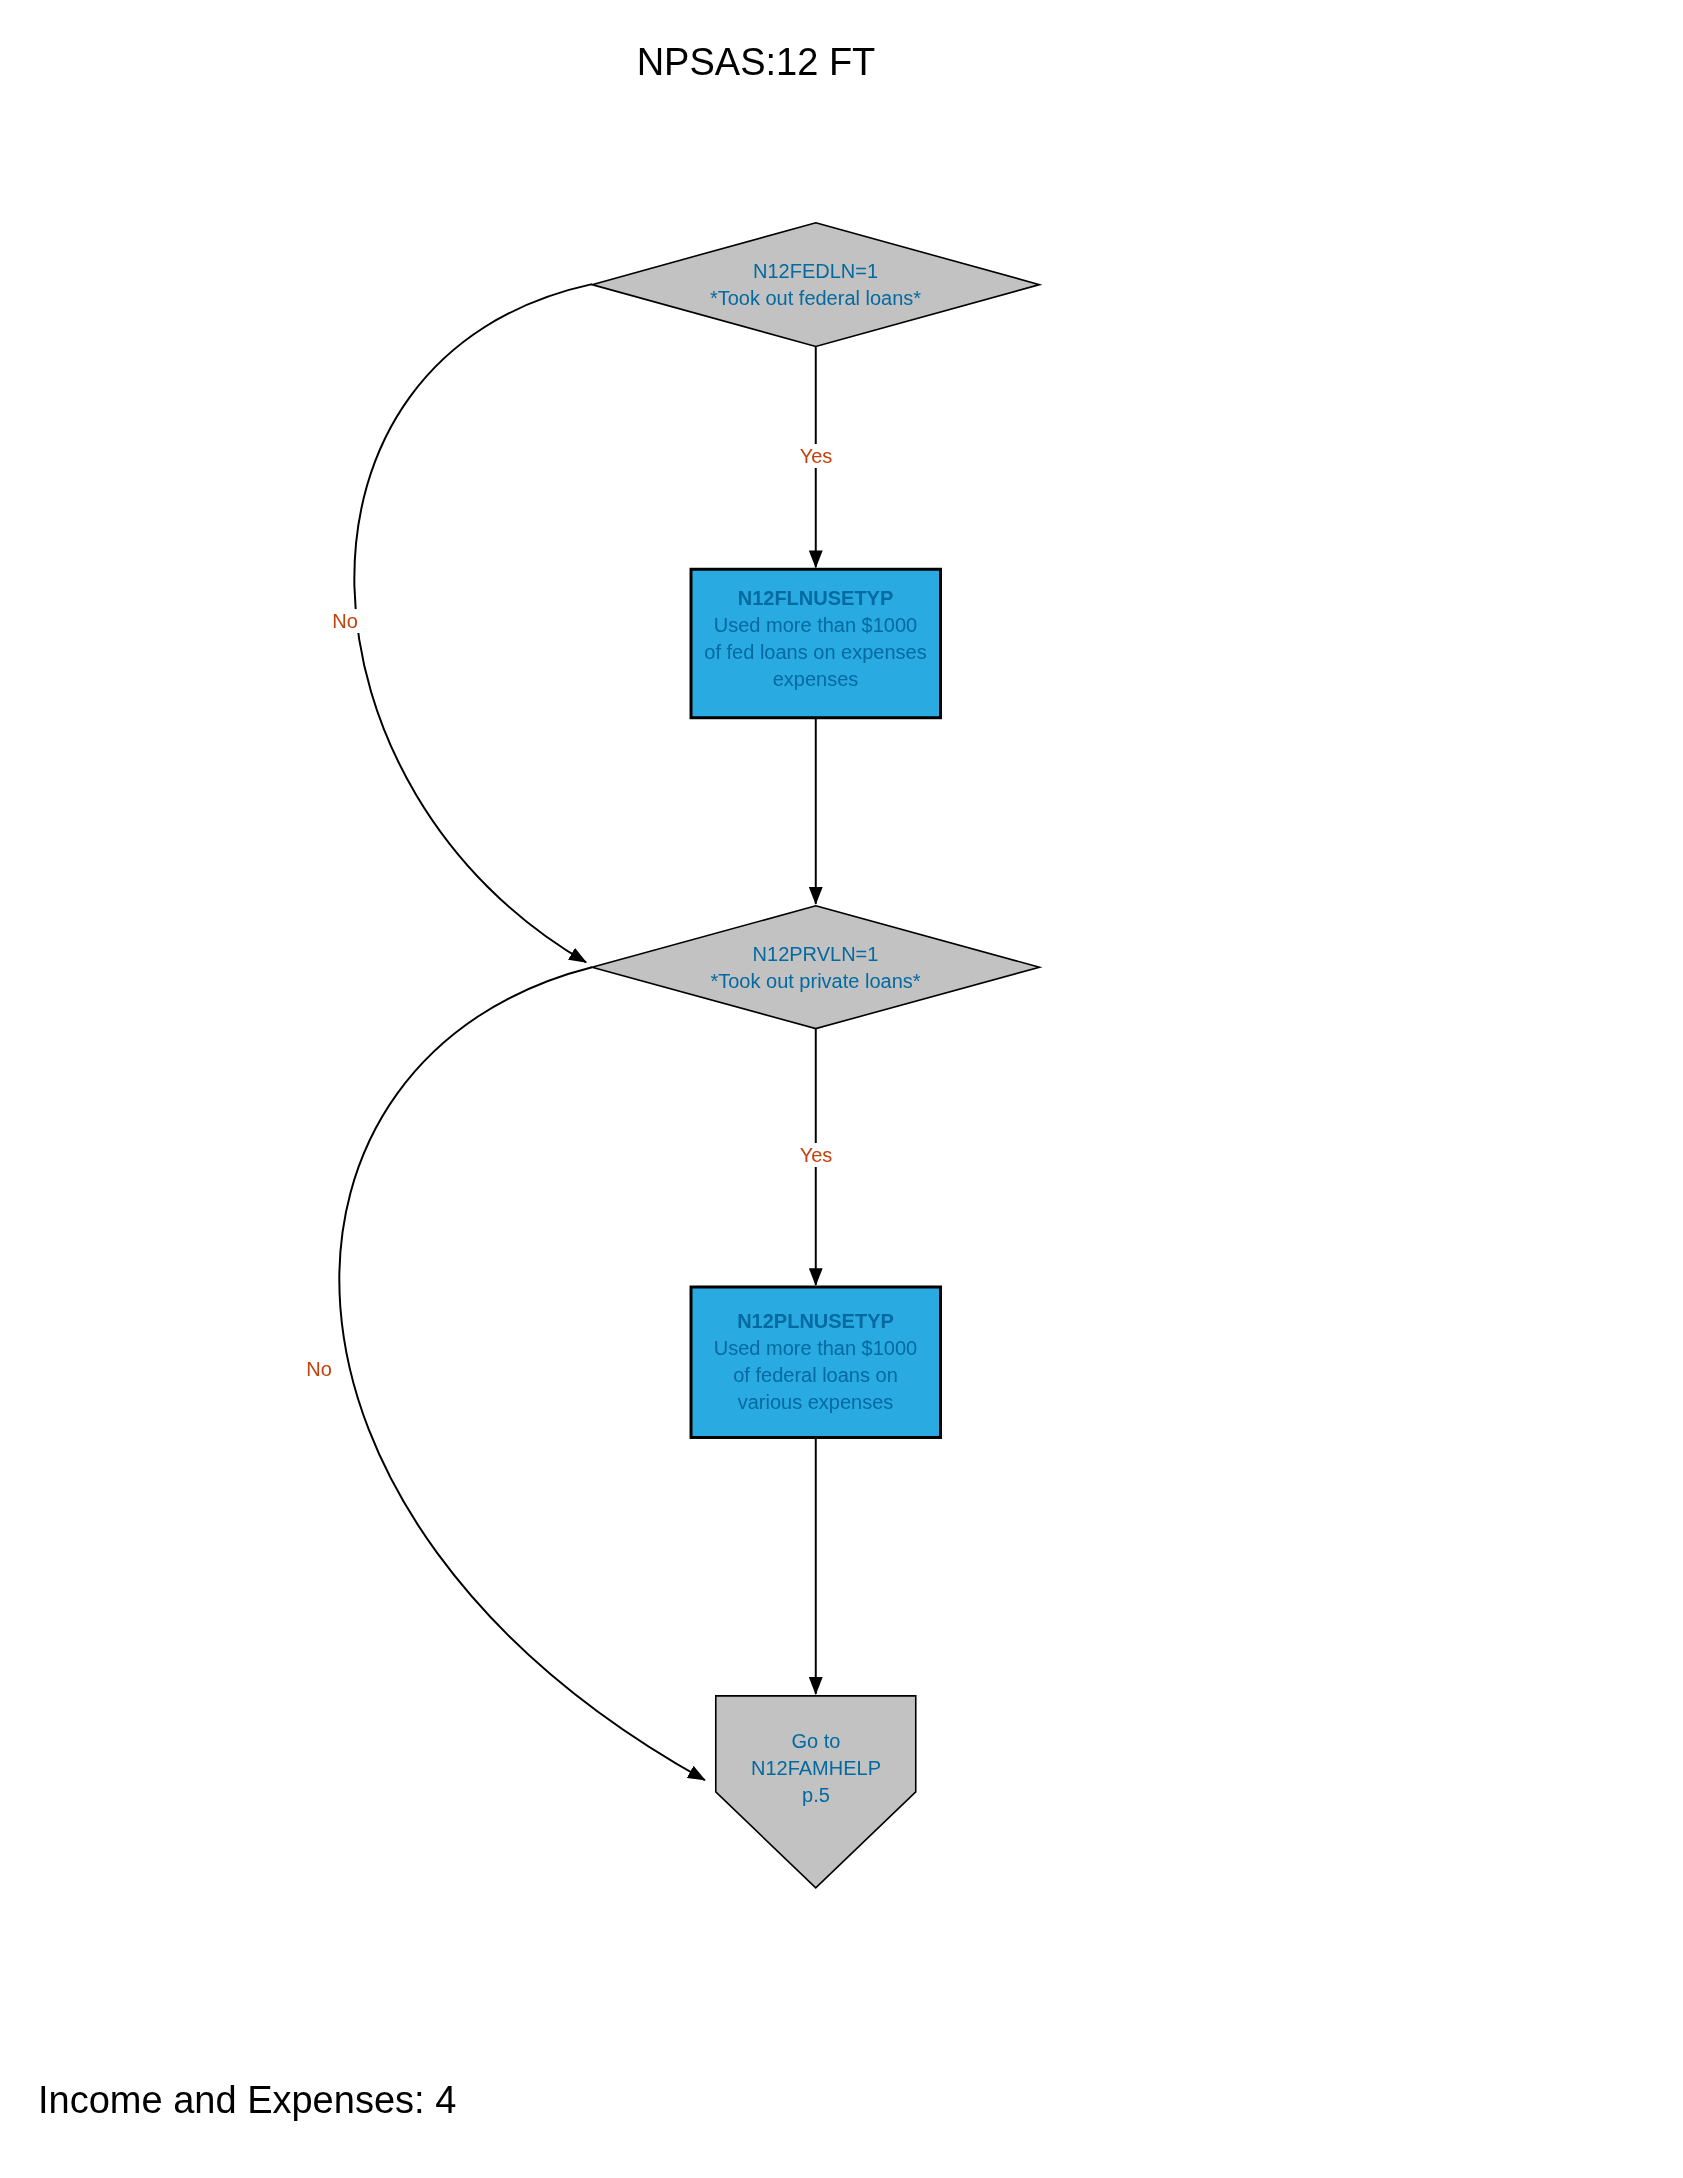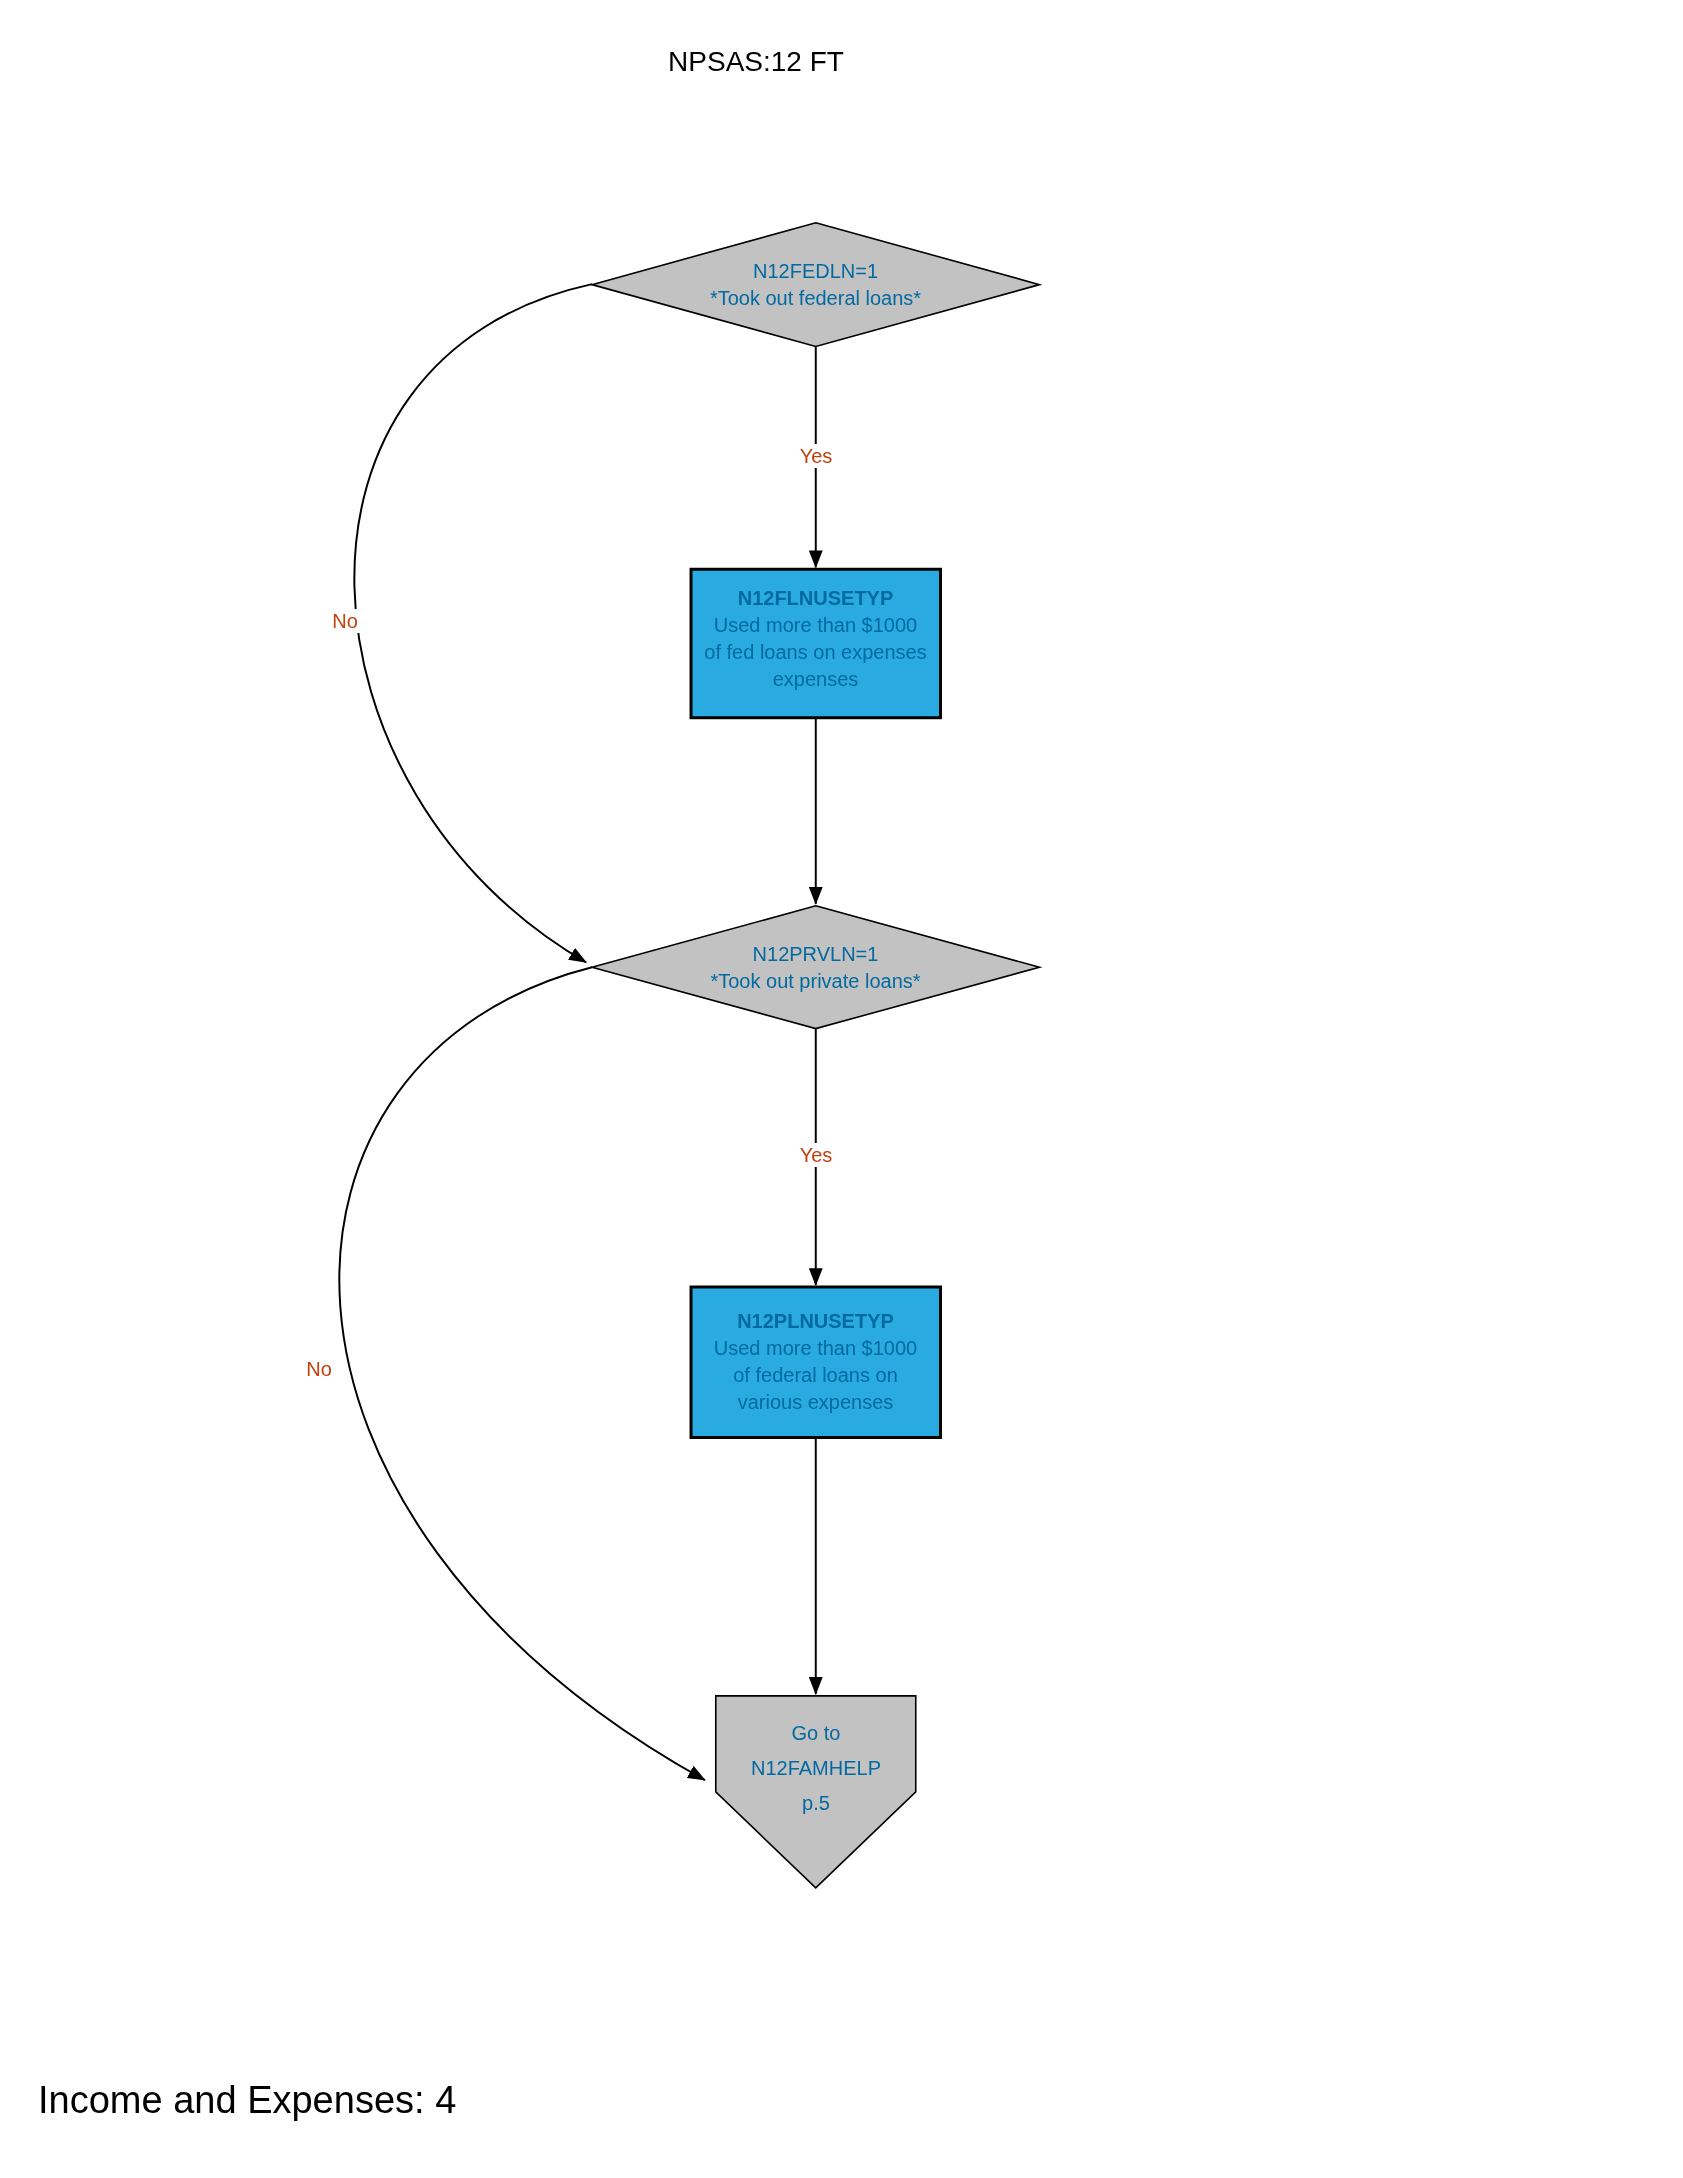--- a/index.html
+++ b/index.html
@@ -15,21 +15,21 @@
     font-family: "Liberation Sans", "DejaVu Sans", sans-serif;
     color: #000000;
     overflow: hidden;
   }
   .page-title {
     position: absolute;
     top: 42px;
     left: 0;
     width: 1512px;
     text-align: center;
-    font-size: 28px;
+    font-size: 38px;
     line-height: 40px;
     color: #000;
   }
   .page-footer {
     position: absolute;
     top: 2080px;
     left: 38px;
     font-size: 38px;
     line-height: 40px;
     color: #000;
@@ -131,21 +131,21 @@
     <span>*Took out private loans*</span>
   </div>
 
   <div class="node-text" style="left:691px; top:1287px; width:249px; height:150px;align-items:center;">
     <span class="node-title">N12PLNUSETYP</span>
     <span>Used more than $1000</span>
     <span>of federal loans on</span>
     <span>various expenses</span>
   </div>
 
-  <div class="node-text" style="left:716px; top:1696px; width:200px; height:144px;gap:8px;">
+  <div class="node-text" style="left:716px; top:1696px; width:200px; height:144px;">
     <span>Go to</span>
     <span>N12FAMHELP</span>
     <span>p.5</span>
   </div>
 
   <div class="edge-label" style="left:816px; top:456px;">Yes</div>
 
   <div class="edge-label" style="left:345px; top:621px;">No</div>
 
   <div class="edge-label" style="left:816px; top:1155px;">Yes</div>

